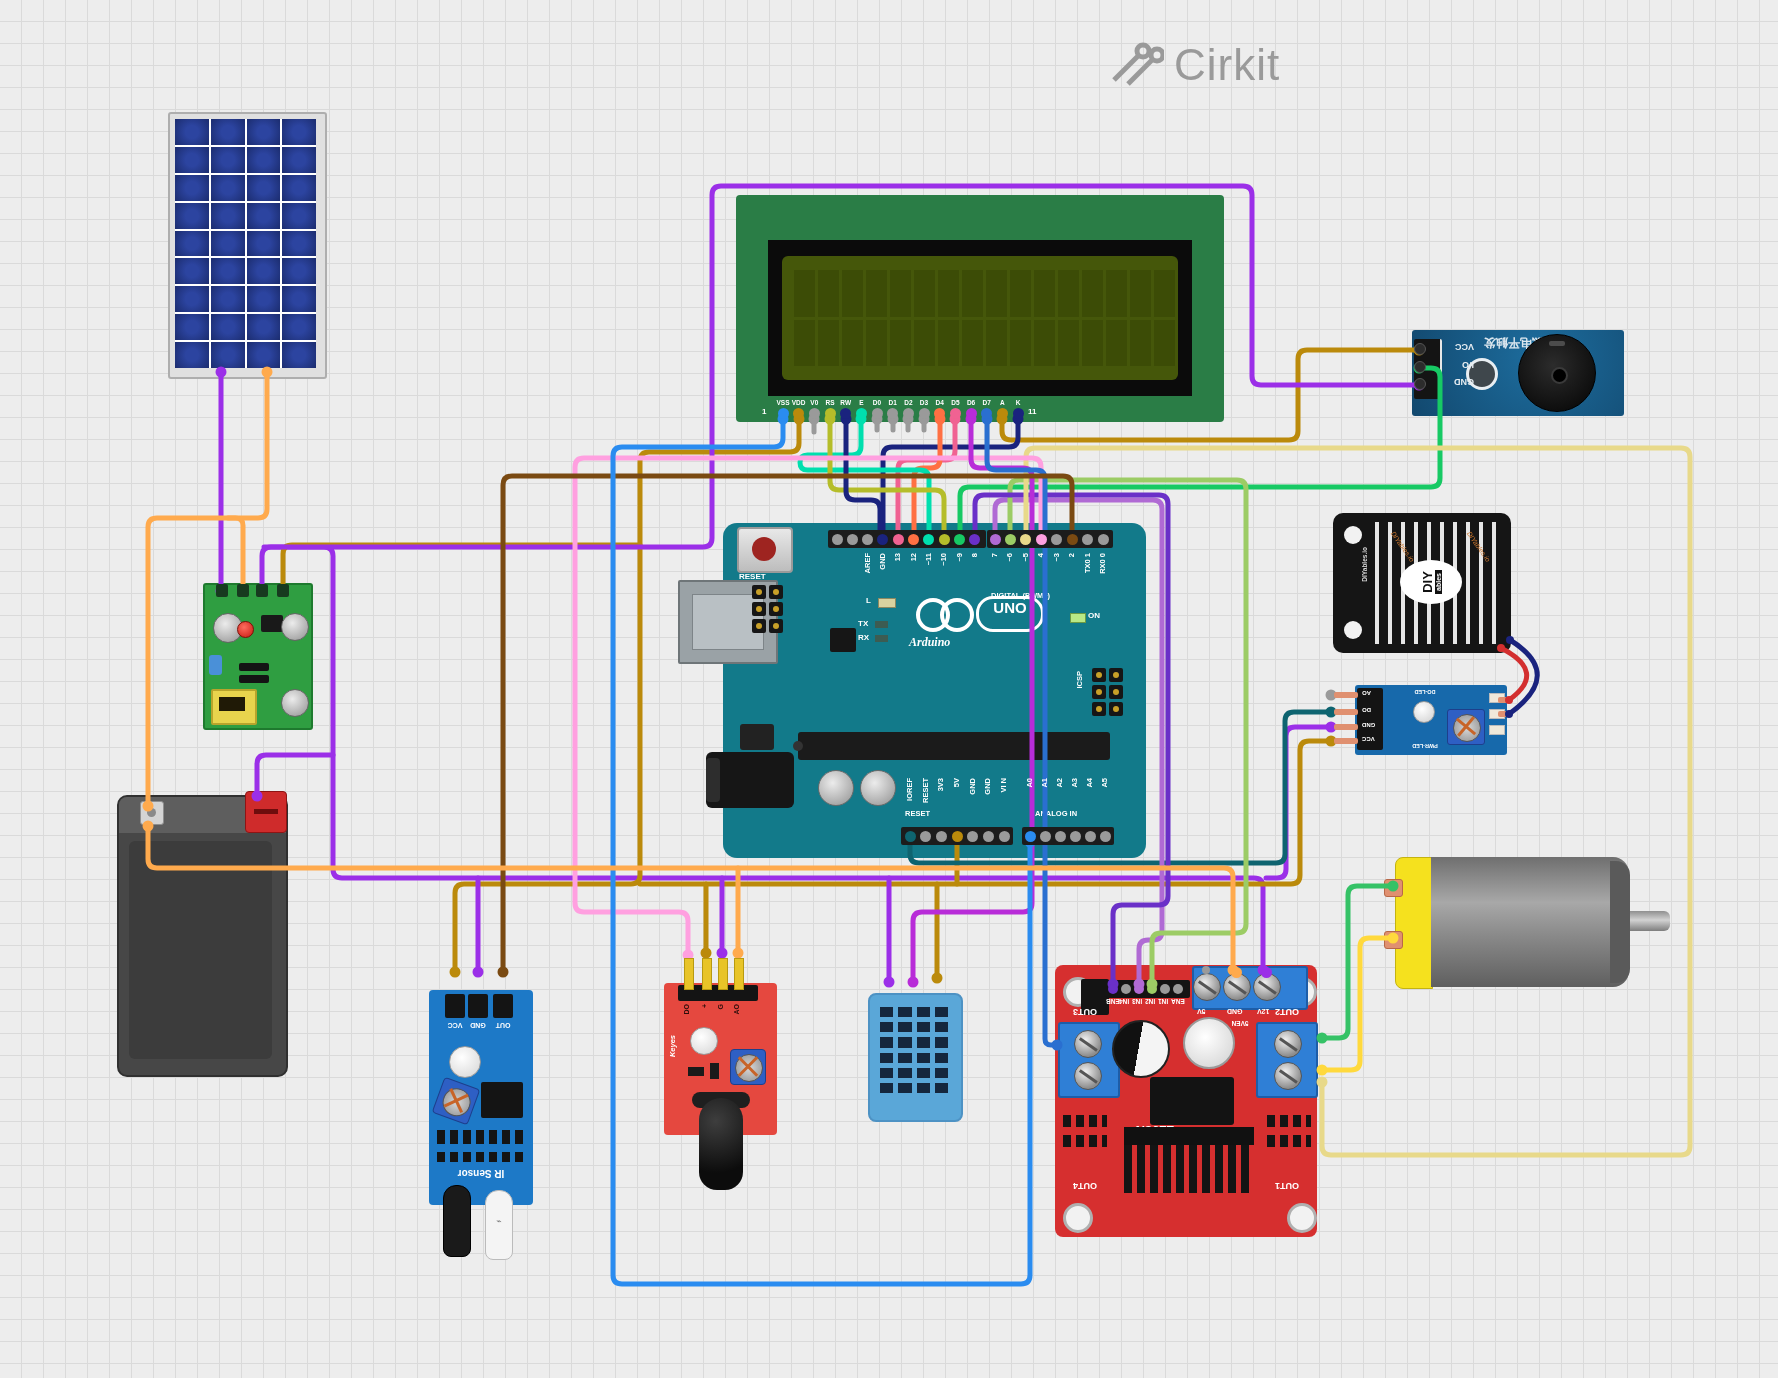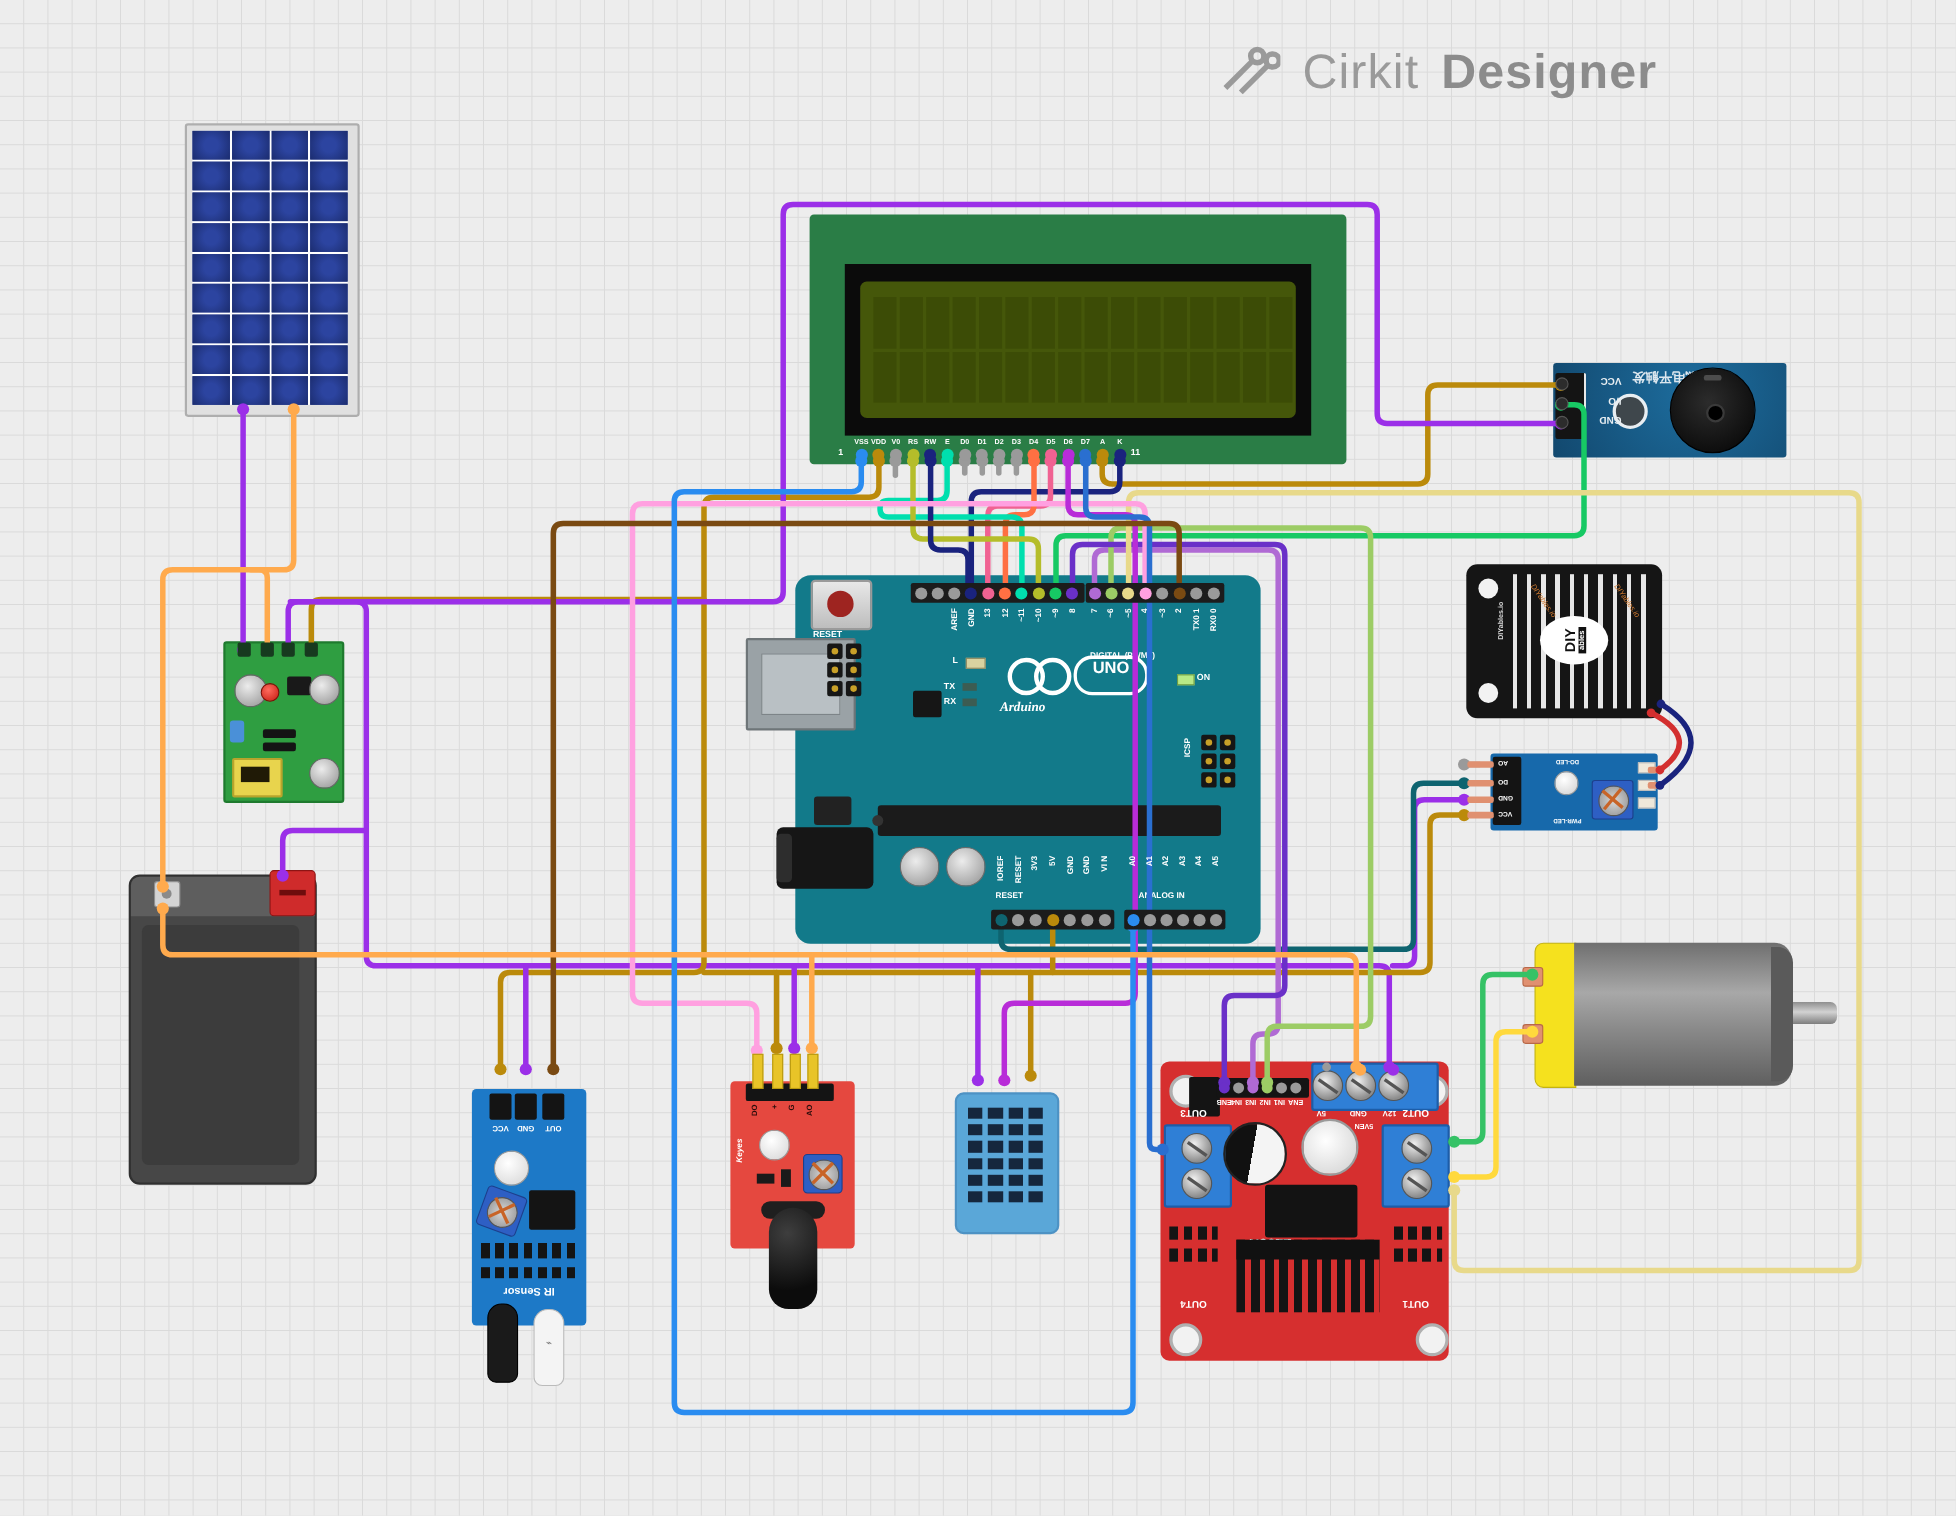--- a/index.html
+++ b/index.html
@@ -12,21 +12,21 @@
   .dot{position:absolute;border-radius:50%;}
   .pcb-pinlab{position:absolute;font:bold 6.5px "Liberation Sans",sans-serif;color:#fff;transform:translateX(-50%);}
   .vlab{position:absolute;writing-mode:vertical-rl;transform:rotate(180deg);font:bold 7.5px "Liberation Sans",sans-serif;color:#fff;white-space:nowrap;}
   .m180{transform:rotate(180deg);}
   .wsmall{font:bold 8px "Liberation Sans",sans-serif;color:#fff;}
   .screw{position:absolute;border-radius:50%;background:radial-gradient(circle at 40% 35%,#f2f2f2,#8d8d8d 70%);border:1px solid #555;}
   .screw::after{content:"";position:absolute;left:10%;top:45%;width:80%;height:10%;background:#555;transform:rotate(35deg);}
   .cell{background:#24398c;background-image:radial-gradient(circle,#2c44a0 30%,#1b2c6e 100%);}
   .lcdcell{background:#3c4c06;}
   .dhthole{background:#15273d;}
-  #logo{position:absolute;left:1112px;top:40px;display:flex;align-items:center;gap:20px;color:#9a9a9a;}
+  #logo{position:absolute;left:1112px;top:40px;display:flex;align-items:center;gap:10px;color:#9a9a9a;}
   #logo .t1{font:400 44px "Liberation Sans",sans-serif;letter-spacing:1px;}
   #logo .t2{font:bold 44px "Liberation Sans",sans-serif;color:#8c8c8c;letter-spacing:1px;}
   .podlab{position:absolute;font:bold 7px "Liberation Sans",sans-serif;color:#fff;transform:translateX(-50%) rotate(180deg);}
   .combv{background:repeating-linear-gradient(90deg,#141414 0 8px,rgba(0,0,0,0) 8px 13px);}
 </style>
 </head>
 <body>
 
 <div id="canvas">
 
@@ -35,21 +35,20 @@
       <svg width="52" height="46" viewBox="0 0 52 46">
         <g stroke="#9a9a9a" stroke-width="5" fill="none">
           <line x1="2" y1="40" x2="26" y2="16"></line>
             <circle cx="31" cy="11" r="6"></circle>
           <line x1="16" y1="44" x2="40" y2="20"></line>
             <circle cx="45" cy="15" r="6"></circle>
         </g>
       </svg>
     </span>
     <span class="t1">Cirkit</span>
-    <span class="t2">Designer</span>
   </div>
 
   <div class="abs" style="left:168px;top:112px;width:155px;height:263px;background:#e0e0e0;border:2px solid #aeaeae;border-radius:3px;">
     <div id="solar-grid" class="abs" style="left: 5px; top: 5px; width: 141px; height: 249px; background: rgb(255, 255, 255); display: grid; gap: 2px; grid-template-columns: repeat(4, 1fr);">
         <div class="cell" style="position: relative;"></div>
         <div class="cell" style="position: relative;"></div>
         <div class="cell" style="position: relative;"></div>
         <div class="cell" style="position: relative;"></div>
         <div class="cell" style="position: relative;"></div>
         <div class="cell" style="position: relative;"></div>

